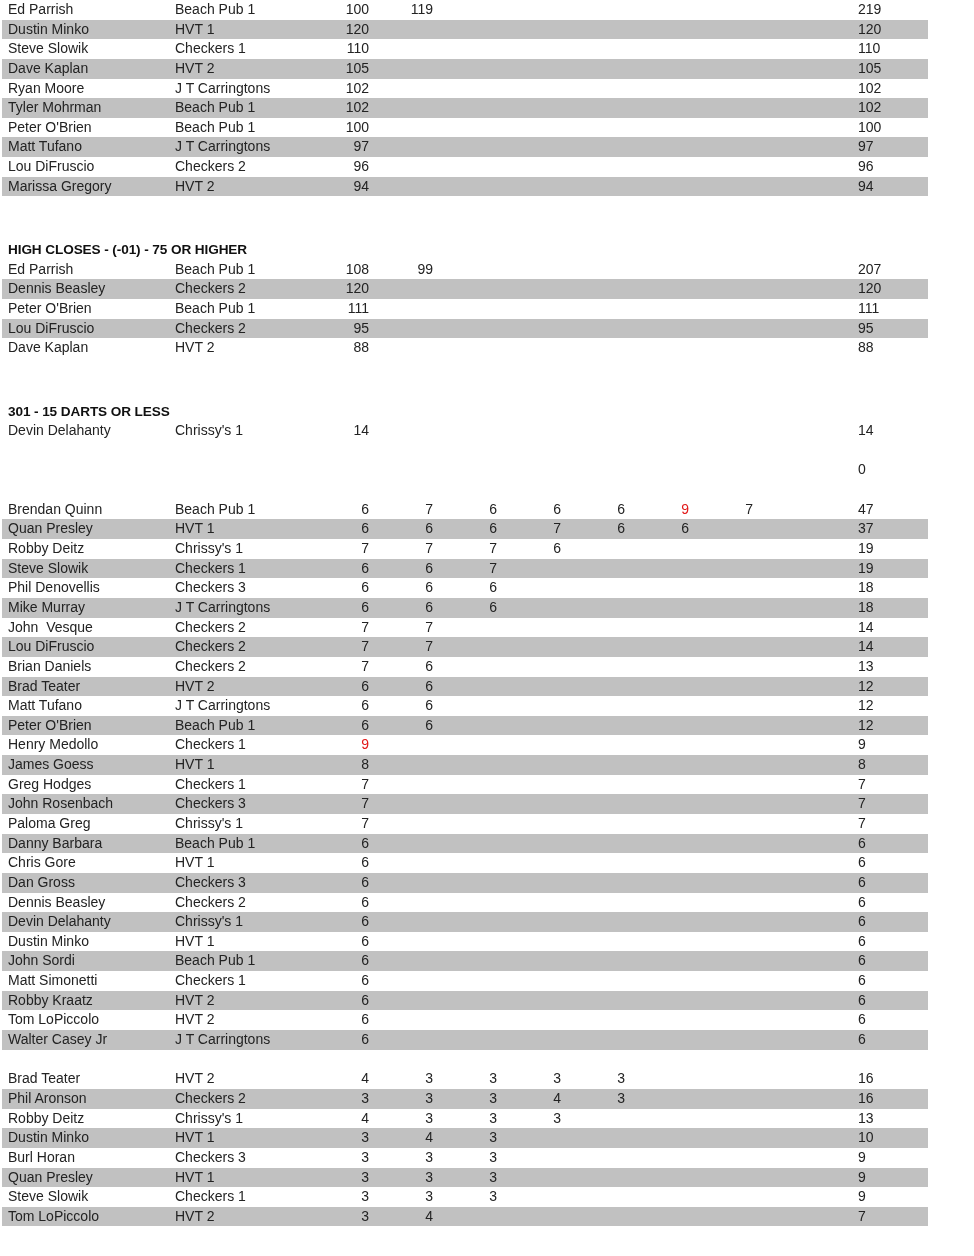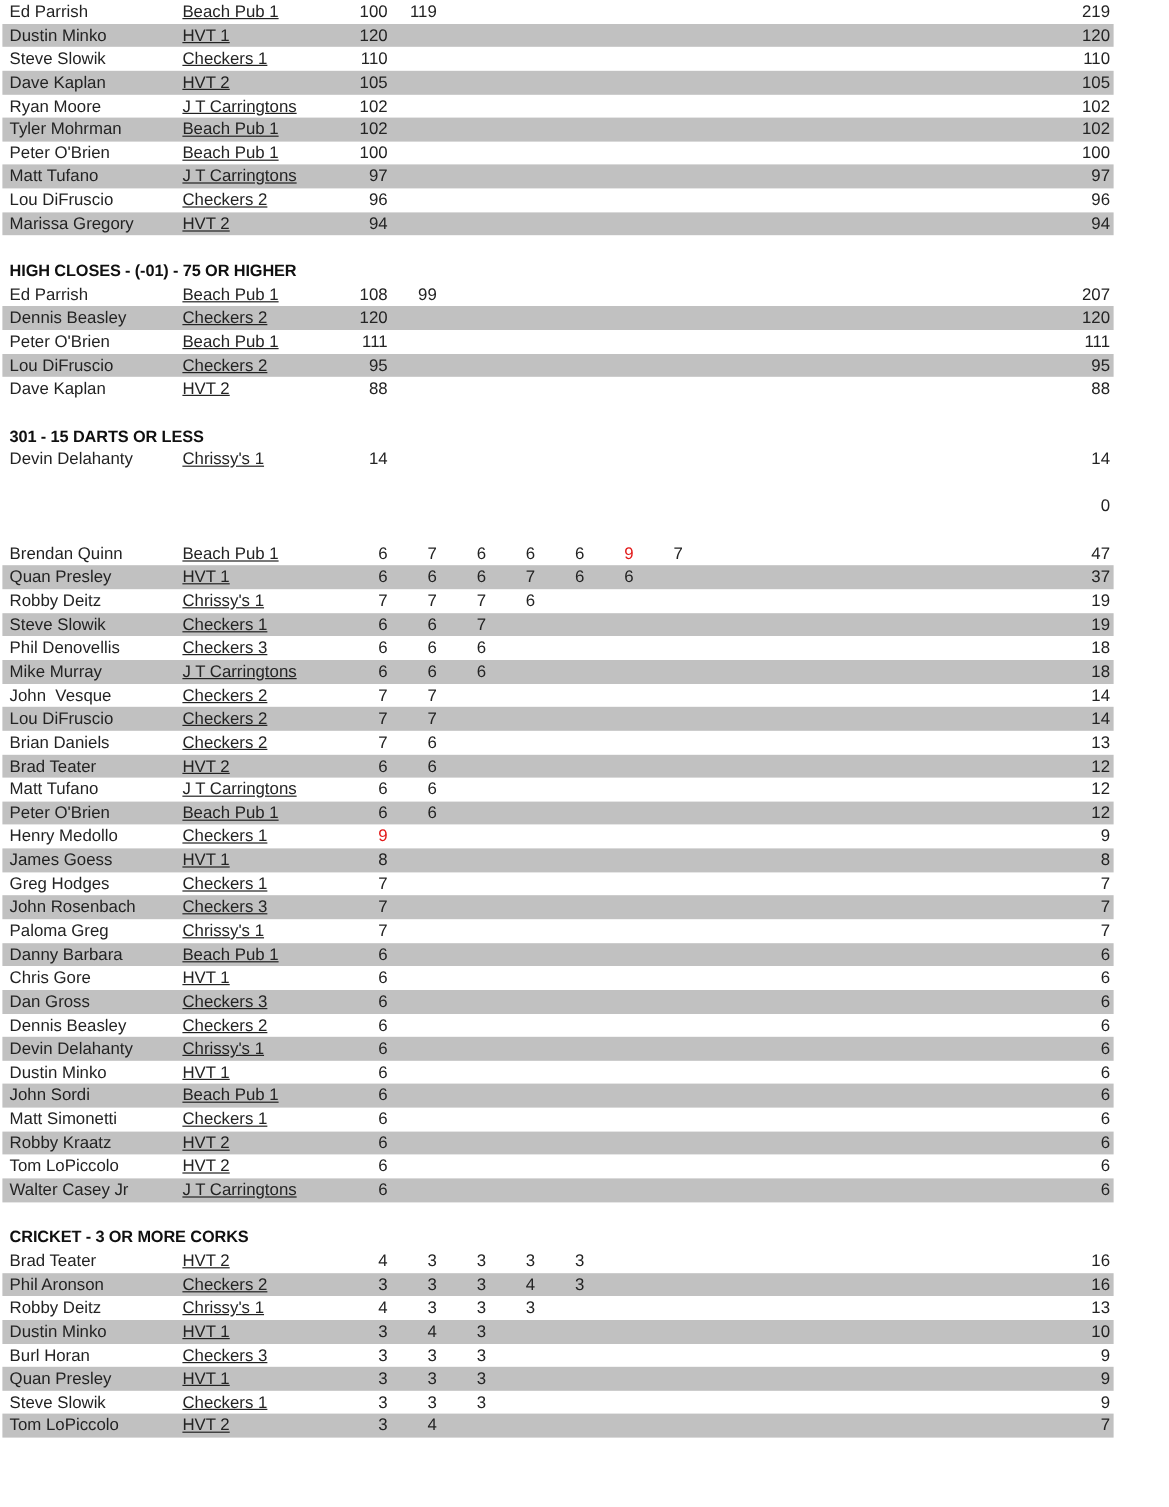--- a/index.html
+++ b/index.html
@@ -24,36 +24,38 @@
     line-height: 19.65px;
   }
   .blank-row { background: transparent; }
   .heading-row {
     font-weight: bold;
     font-size: 13.6px;
     letter-spacing: -0.1px;
     color: #101010;
     padding-left: 6px;
     white-space: pre;
+    margin-top: 24px;
   }
   .data-row {
     display: grid;
     grid-template-columns: 148px 137px repeat(7, 41px) 1fr 70px;
+    gap: 23px;
   }
   .data-row.striped { background: var(--stripe, #c1c1c1); }
   .cell {
     overflow: hidden;
     white-space: pre;
   }
   .name-cell { padding-left: 6px; }
-  .team-cell { padding-left: 2px; text-decoration: underline; }
+  .team-cell { padding-left: 2px; }
   .score-cell { text-align: right; padding-right: 5px; }
   .score-cell.red { color: var(--red, #e21818); }
   .spacer-cell {}
-  .total-cell { text-align: right; padding-right: 3px; }
+  .total-cell { text-align: left; padding-right: 3px; }
 </style>
 </head>
 <body style="--stripe: #c1c1c1; --red: #e21818; color: rgb(35, 35, 35); background: rgb(255, 255, 255);">
 
 <div class="sheet">
     <div class="row data-row">
       <div class="cell name-cell">Ed Parrish</div>
       <div class="cell team-cell">Beach Pub 1</div>
       <div class="cell score-cell">100</div>
       <div class="cell score-cell">119</div>
@@ -637,21 +639,20 @@
       <div class="cell score-cell"></div>
       <div class="cell score-cell"></div>
       <div class="cell score-cell"></div>
       <div class="cell score-cell"></div>
       <div class="cell score-cell"></div>
       <div class="cell score-cell"></div>
       <div class="cell spacer-cell"></div>
       <div class="cell total-cell">6</div>
     </div>
     <div class="row blank-row"></div>
-    <div class="row heading-row">CRICKET - 3 OR MORE CORKS</div>
     <div class="row data-row">
       <div class="cell name-cell">Brad Teater</div>
       <div class="cell team-cell">HVT 2</div>
       <div class="cell score-cell">4</div>
       <div class="cell score-cell">3</div>
       <div class="cell score-cell">3</div>
       <div class="cell score-cell">3</div>
       <div class="cell score-cell">3</div>
       <div class="cell score-cell"></div>
       <div class="cell score-cell"></div>

